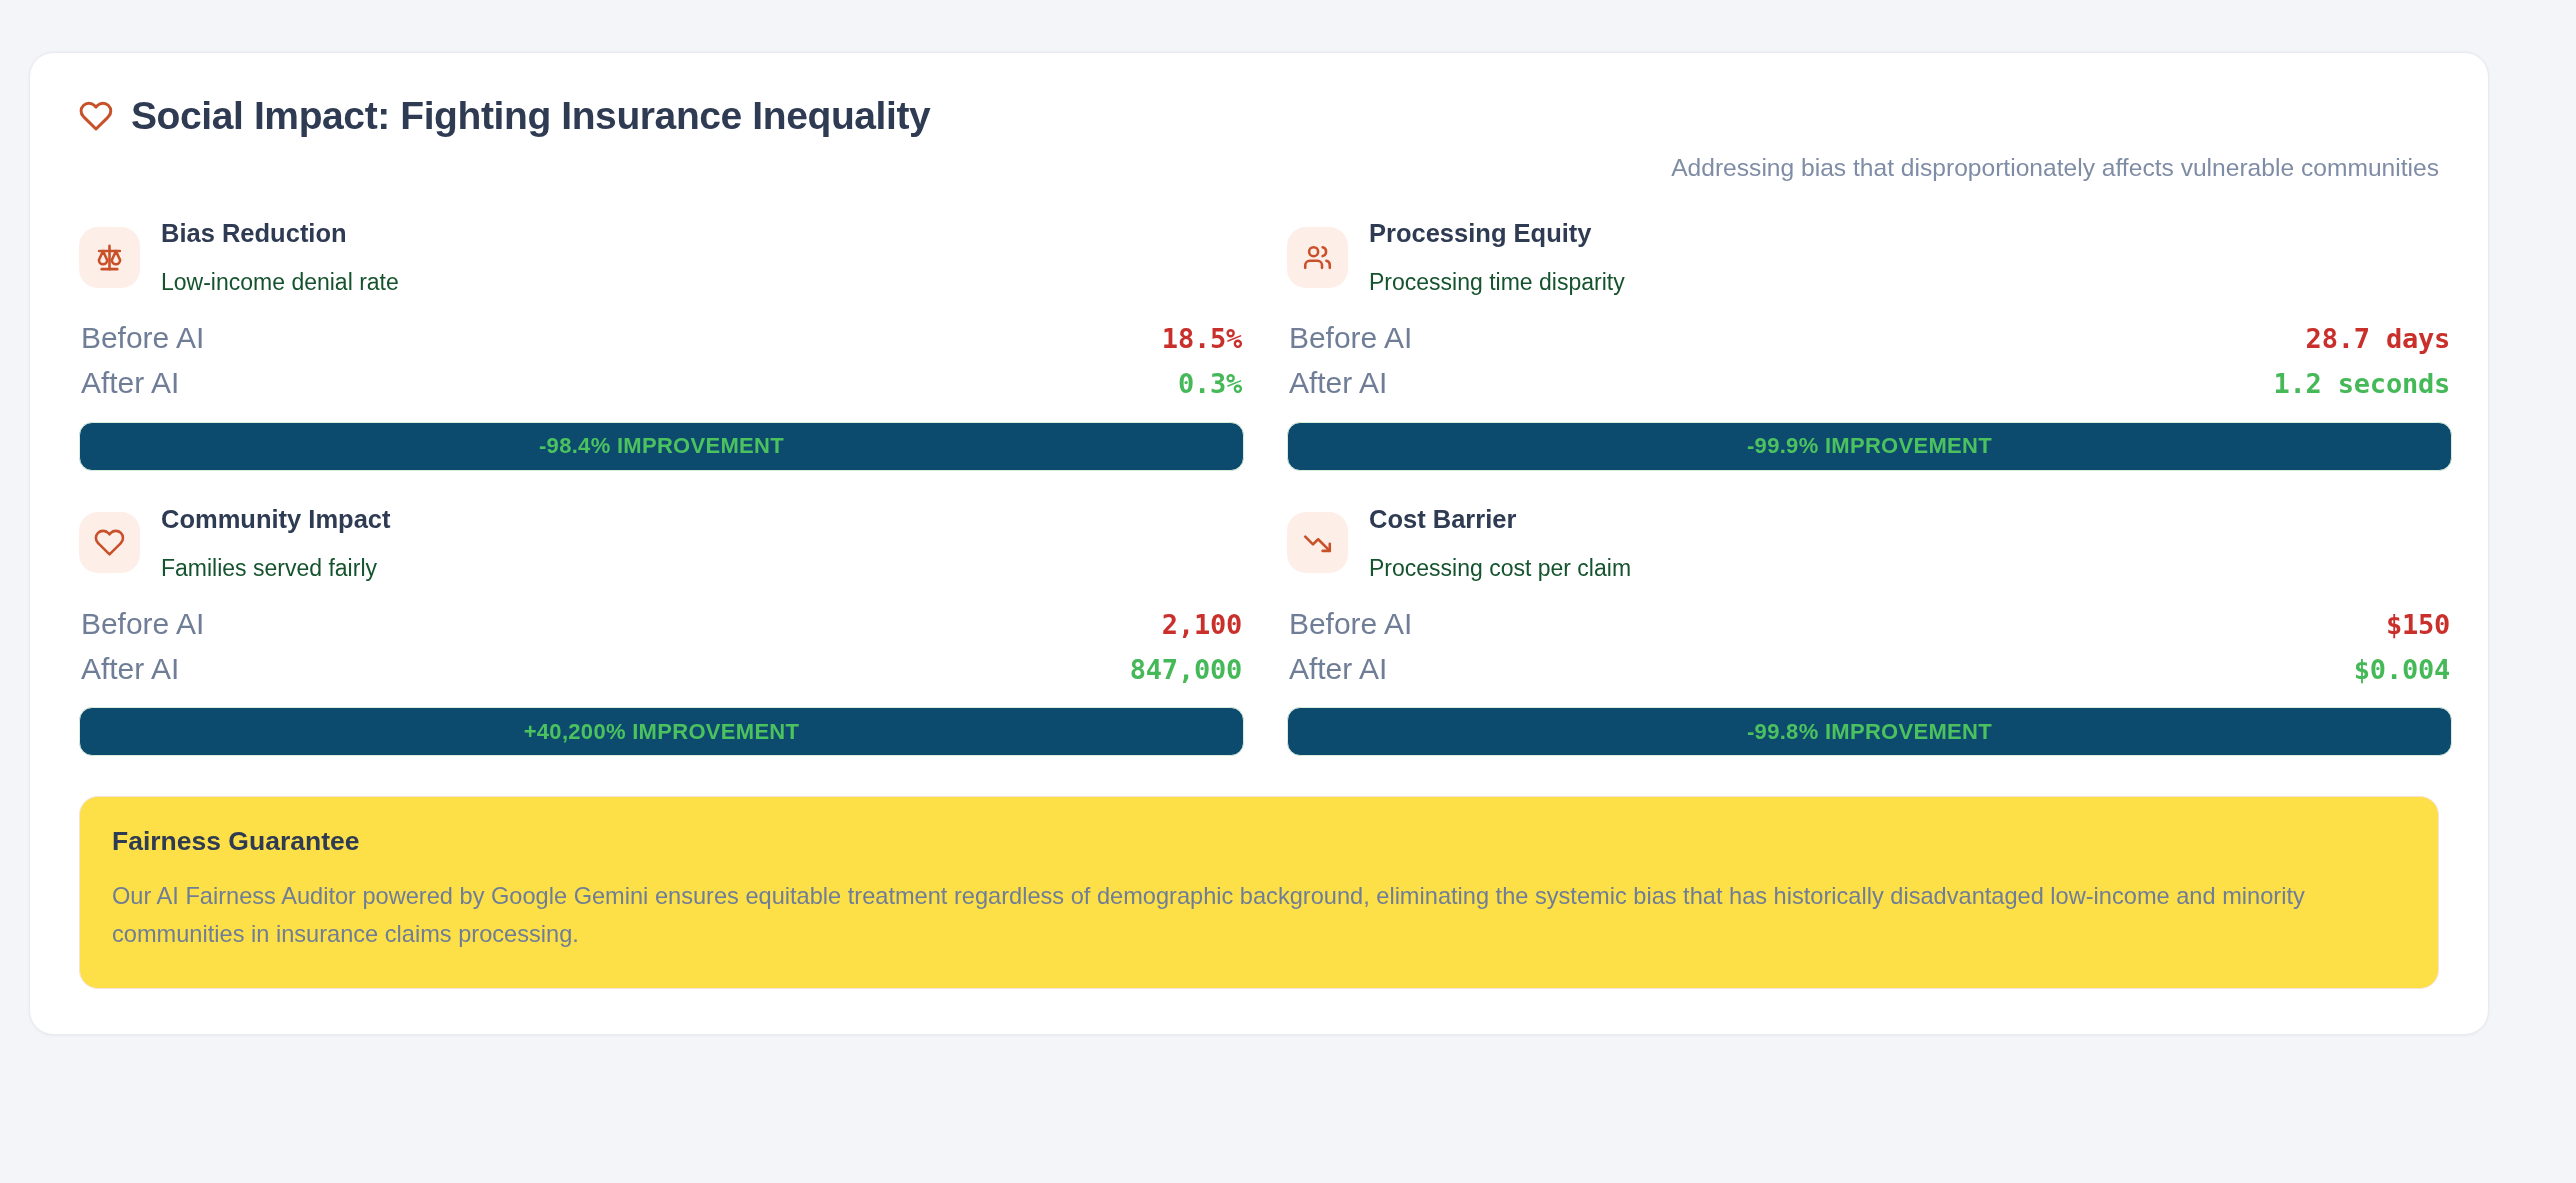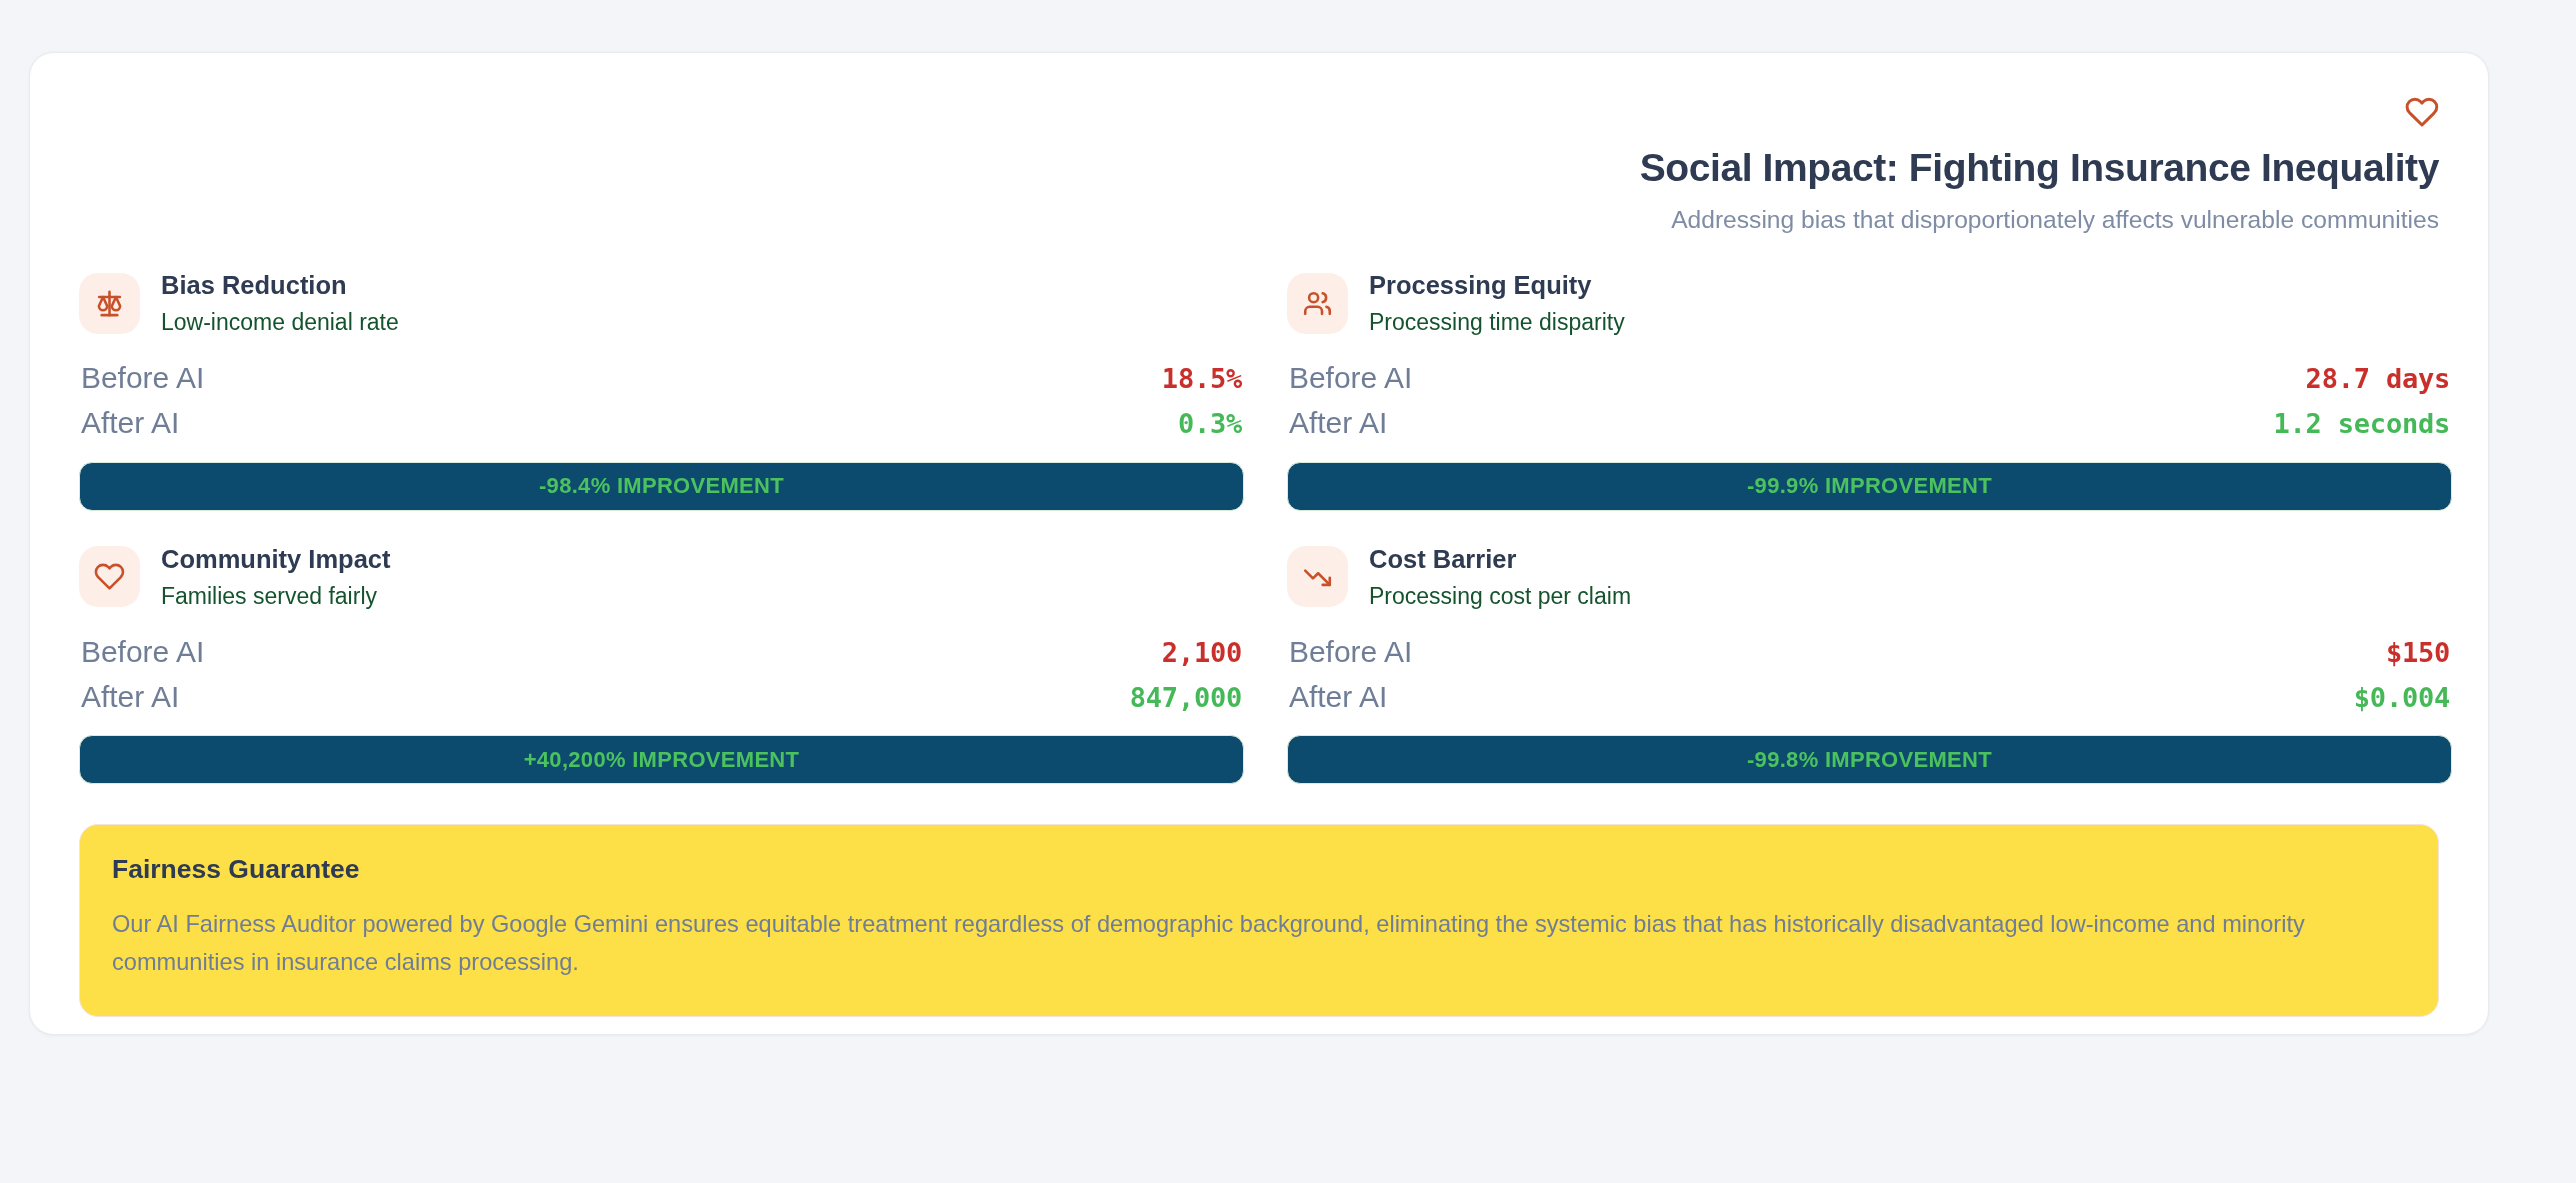--- a/index.html
+++ b/index.html
@@ -31,23 +31,22 @@
     border-radius: 24.6px;
     box-shadow: 0 0.9px 2.8px rgba(20,30,60,0.05);
     padding: 42px 49px 0 49px;
   }
 
   
   .panel-header { margin-bottom: 7.6px; }
 
   .title-row {
     display: flex;
-    align-items: flex-end;
+    align-items: center;
     gap: 18px;
-    flex-direction: column;
   }
 
   .title-heart { width: 34px; height: 34px; flex: 0 0 auto; display: block; }
 
   .panel-title {
     font-size: 39px;
     font-weight: bold;
     color: #2e3b52;
     letter-spacing: -0.4px;
     line-height: 1.1;
@@ -86,21 +85,21 @@
     height: 61px;
     flex: 0 0 auto;
     border-radius: 19px;
     background: #fdeee8;
     display: flex;
     align-items: center;
     justify-content: center;
   }
   .metric-icon-tile svg { width: 31px; height: 31px; display: block; }
 
-  .metric-head-text { display: flex; flex-direction: column; gap: 11px; justify-content: center; }
+  .metric-head-text { display: flex; flex-direction: column; gap: 23px; justify-content: center; }
 
   .metric-name {
     font-size: 25.5px;
     font-weight: bold;
     color: #2e3b52;
     line-height: 1.1;
   }
 
   .metric-desc {
     font-size: 23px;

